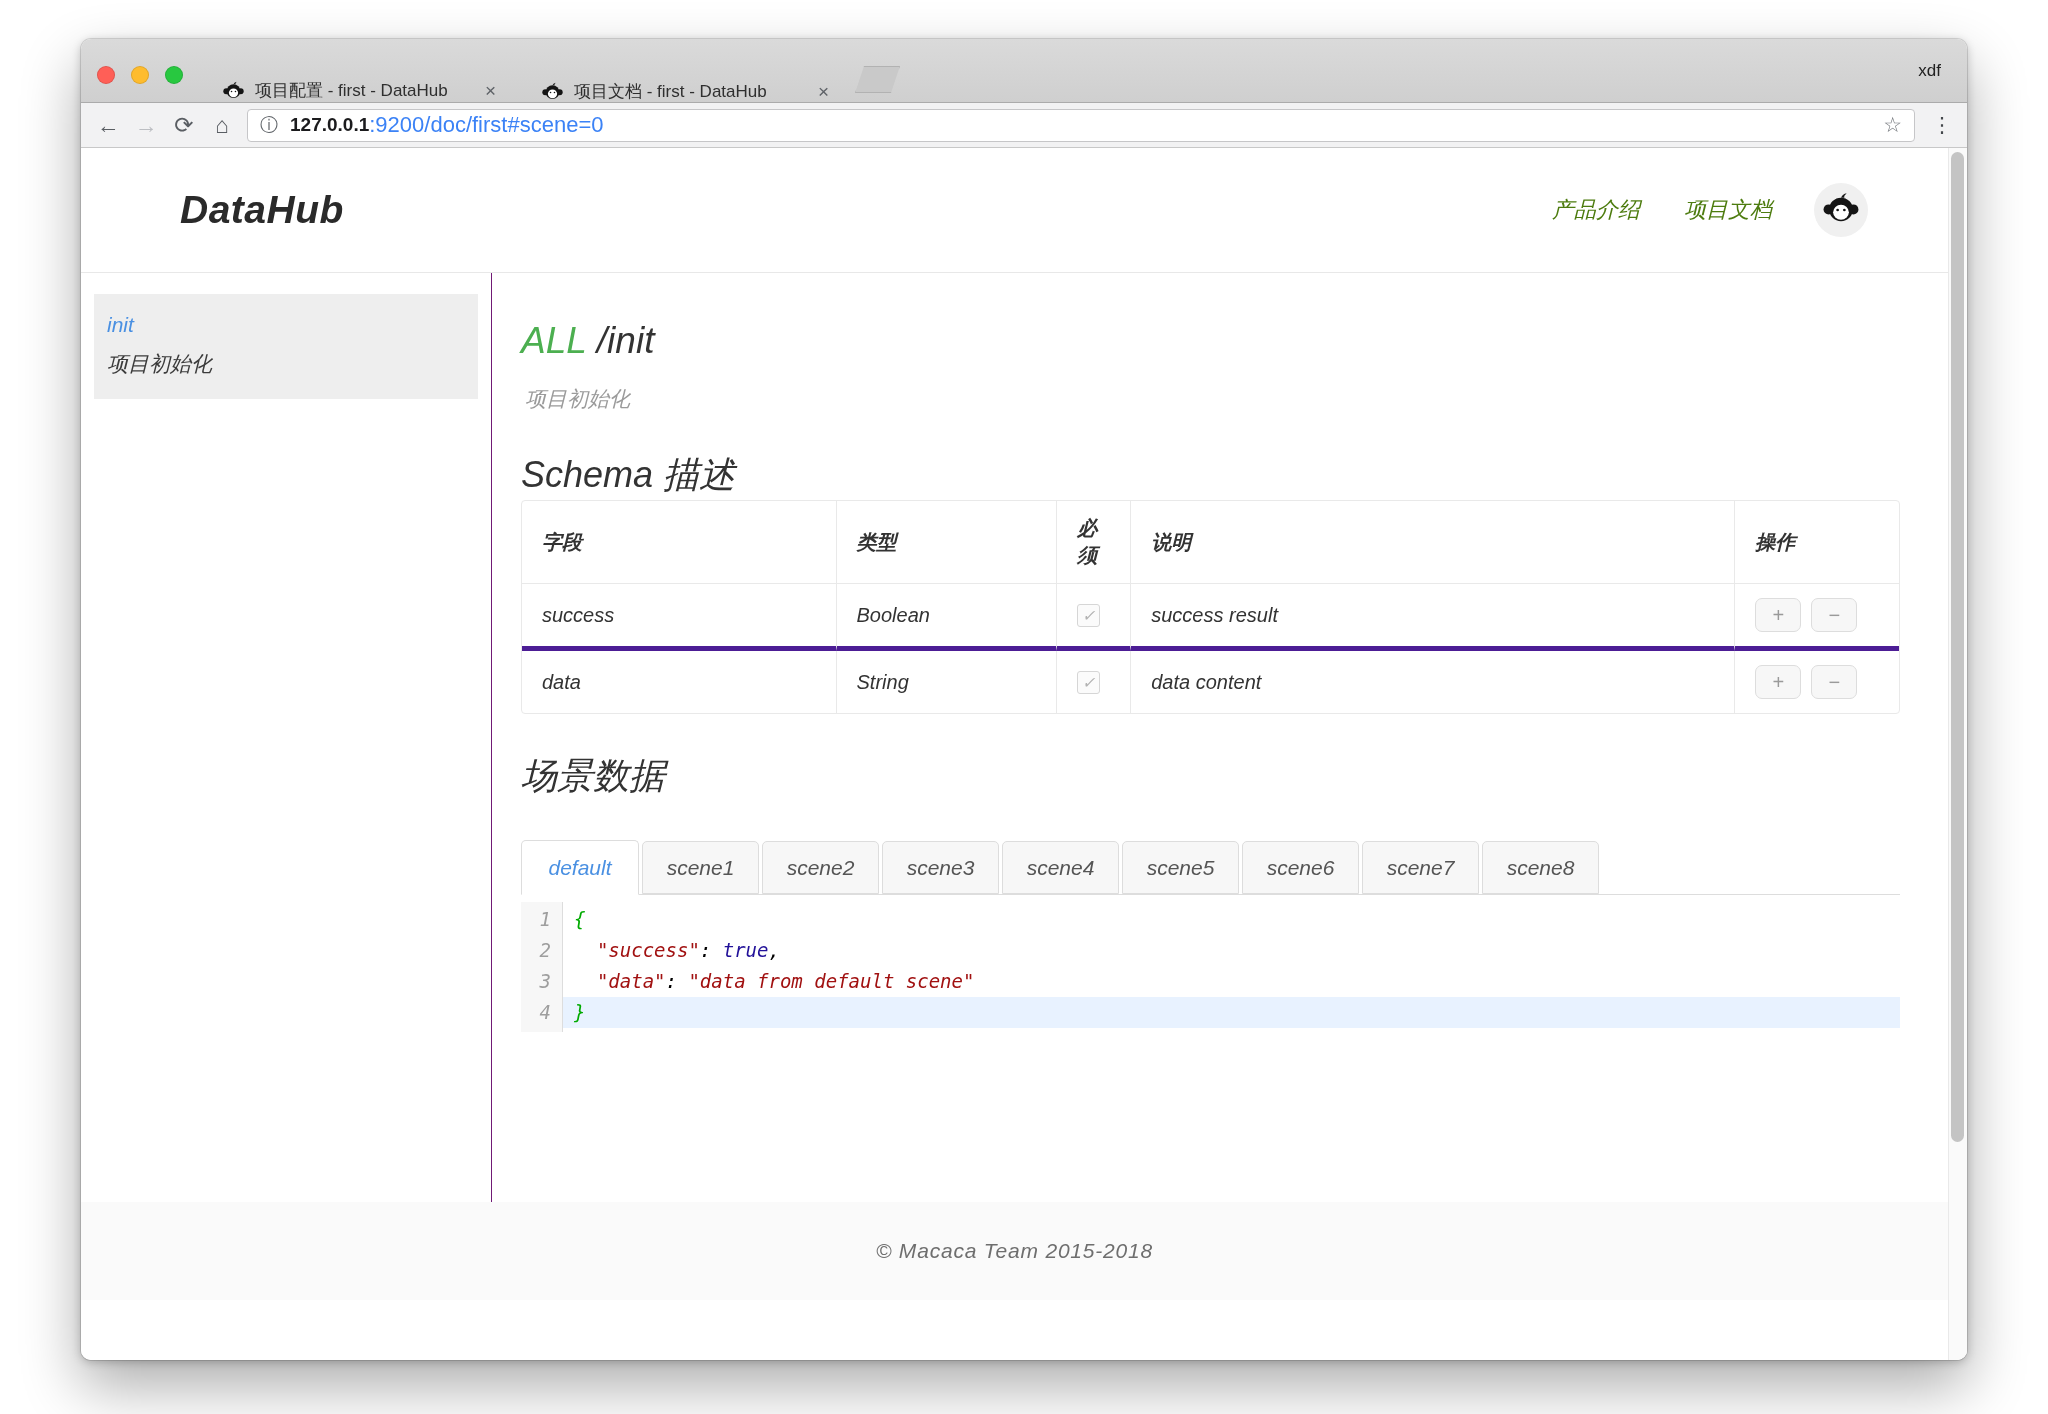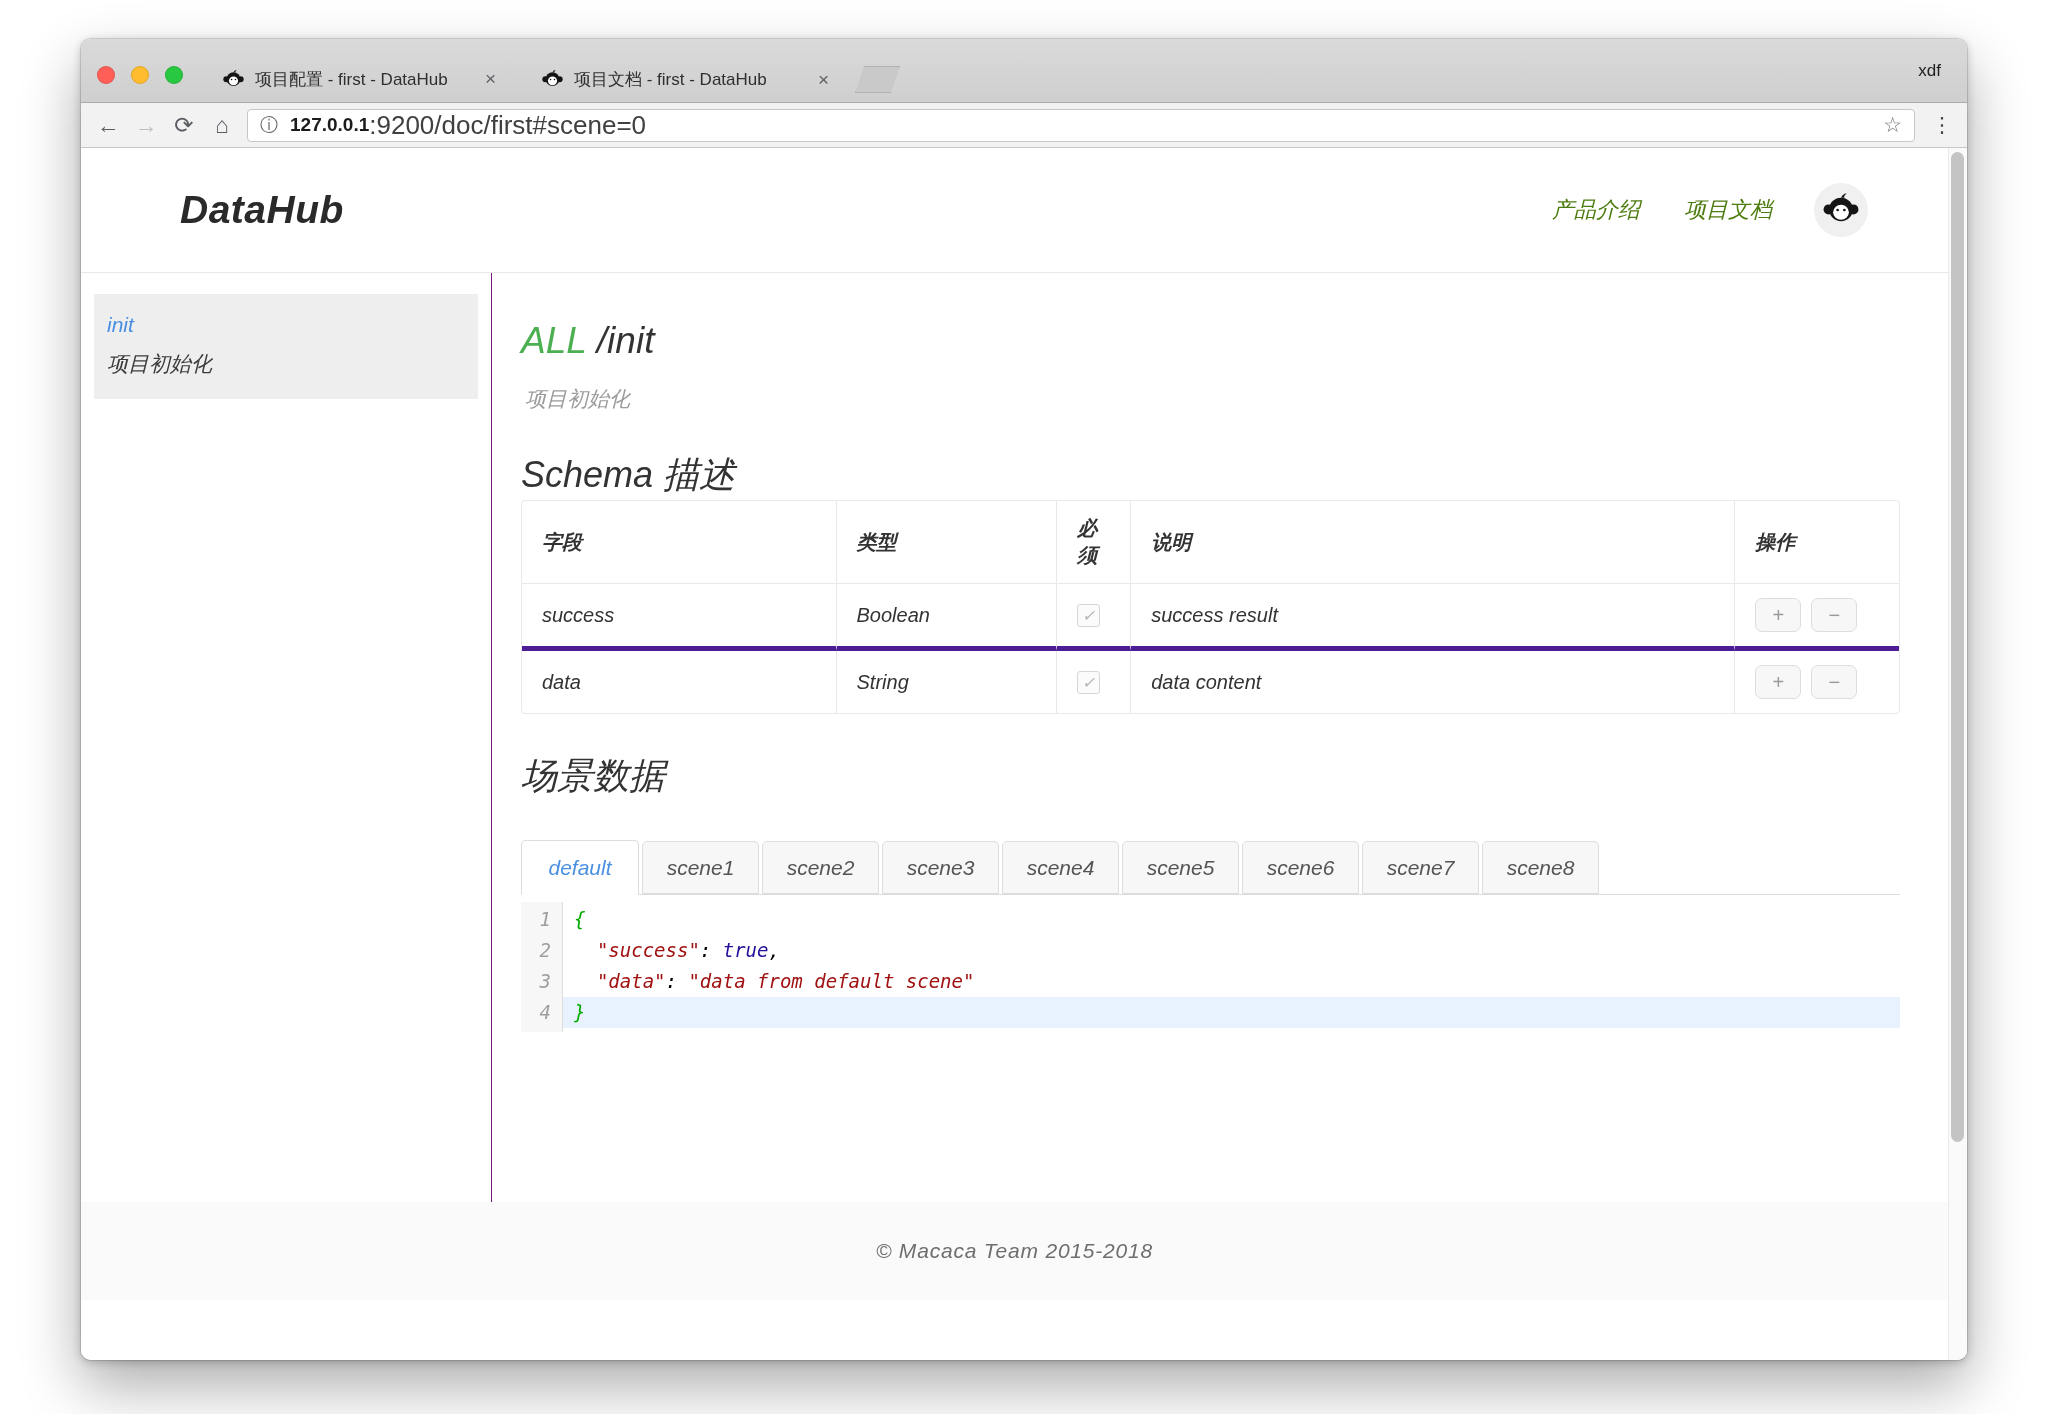--- a/index.html
+++ b/index.html
@@ -10,21 +10,21 @@
   .bwin { position:absolute; left:81px; top:39px; width:1886px; height:1321px;
           border-radius:10px; overflow:hidden; background:#fff;
           box-shadow:0 26px 60px rgba(0,0,0,.33), 0 2px 10px rgba(0,0,0,.22), 0 0 0 1px rgba(0,0,0,.12); }
 
   
   .tabstrip { position:relative; height:64px; background:linear-gradient(#dadada,#cfcfcf); border-bottom:1px solid #ababab; }
   .lights { position:absolute; left:16px; top:27px; display:flex; gap:16px; }
   .light { width:18px; height:18px; border-radius:50%; box-shadow:inset 0 0 0 1px rgba(0,0,0,.12); }
   .light.red{ background:#ff5f57; } .light.yellow{ background:#febc2e; } .light.green{ background:#28c840; }
 
-  .btab { position:absolute; bottom:0; height:46px; display:flex; align-items:center; padding:0 16px 0 30px; }
+  .btab { position:absolute; bottom:0; height:46px; display:flex; align-items:flex-end; padding:0 16px 0 30px; }
   .btab-shape { position:absolute; inset:0; clip-path:polygon(17px 0, calc(100% - 17px) 0, 100% 100%, 0 100%); background:#a9a9a9; }
   .btab-shape::after { content:""; position:absolute; left:1px; right:1px; top:1px; bottom:0;
           clip-path:polygon(16px 0, calc(100% - 16px) 0, 100% 100%, 0 100%); background:#d8d8d8; }
   .btab.active { bottom:-1px; height:47px; z-index:2; }
   .btab.active .btab-shape::after { background:#f2f2f3; }
   .btab > * { position:relative; z-index:1; }
   .favicon { width:21px; height:21px; margin-right:11px; flex:0 0 auto; }
   .btab-title { flex:1; font-size:17px; color:#2f2f2f; white-space:nowrap; overflow:hidden; }
   .btab-close { font-size:19px; color:#5f6368; margin-left:10px; cursor:default; }
   .newtab { position:absolute; bottom:9px; width:45px; height:27px; background:#c9c9c9;
@@ -32,21 +32,21 @@
   .profile-label { position:absolute; right:26px; top:0; height:64px; display:flex; align-items:center; font-size:17px; color:#222; }
 
   
   .toolbar { position:relative; height:45px; background:#f2f2f3; border-bottom:1px solid #c8c8c8; display:flex; align-items:center; padding:0 10px 0 8px; }
   .navbtn { width:38px; height:36px; display:flex; align-items:center; justify-content:center; font-size:23px; color:#5a5e63; }
   .navbtn.disabled { color:#bcbec2; }
   .urlbar { flex:1; height:33px; margin:0 12px 0 6px; background:#fff; border:1px solid #c6c6c8; border-radius:4px;
             display:flex; align-items:center; padding:0 12px; }
   .info-ic { font-size:18px; color:#5f6368; margin-right:12px; }
   .url-host { font-size:19px; font-weight:700; color:#1b1b1d; }
-  .url-rest { font-size:26px; color:#404040; }
+  .url-rest { font-size:22px; color:#3b82f6; }
   .star-ic { margin-left:auto; font-size:21px; color:#72767b; }
   .kebab { width:30px; height:36px; display:flex; align-items:center; justify-content:center; font-size:21px; color:#44474b; letter-spacing:0; }
 
   
   .viewport { position:relative; height:1212px; background:#fff; }
   .vscrollbar { position:absolute; right:0; top:0; bottom:0; width:19px; background:#fafafa; border-left:1px solid #e9e9e9; }
   .vthumb { position:absolute; left:2px; right:3px; top:4px; height:990px; border-radius:8px; background:#c4c4c4; }
   .page { height:100%; margin-right:19px; display:flex; flex-direction:column; overflow:hidden;font-style:italic; }
 
   .app-header { height:125px; flex:0 0 auto; display:flex; align-items:center; padding:0 80px 0 99px; border-bottom:1px solid #e8e8e8; }

